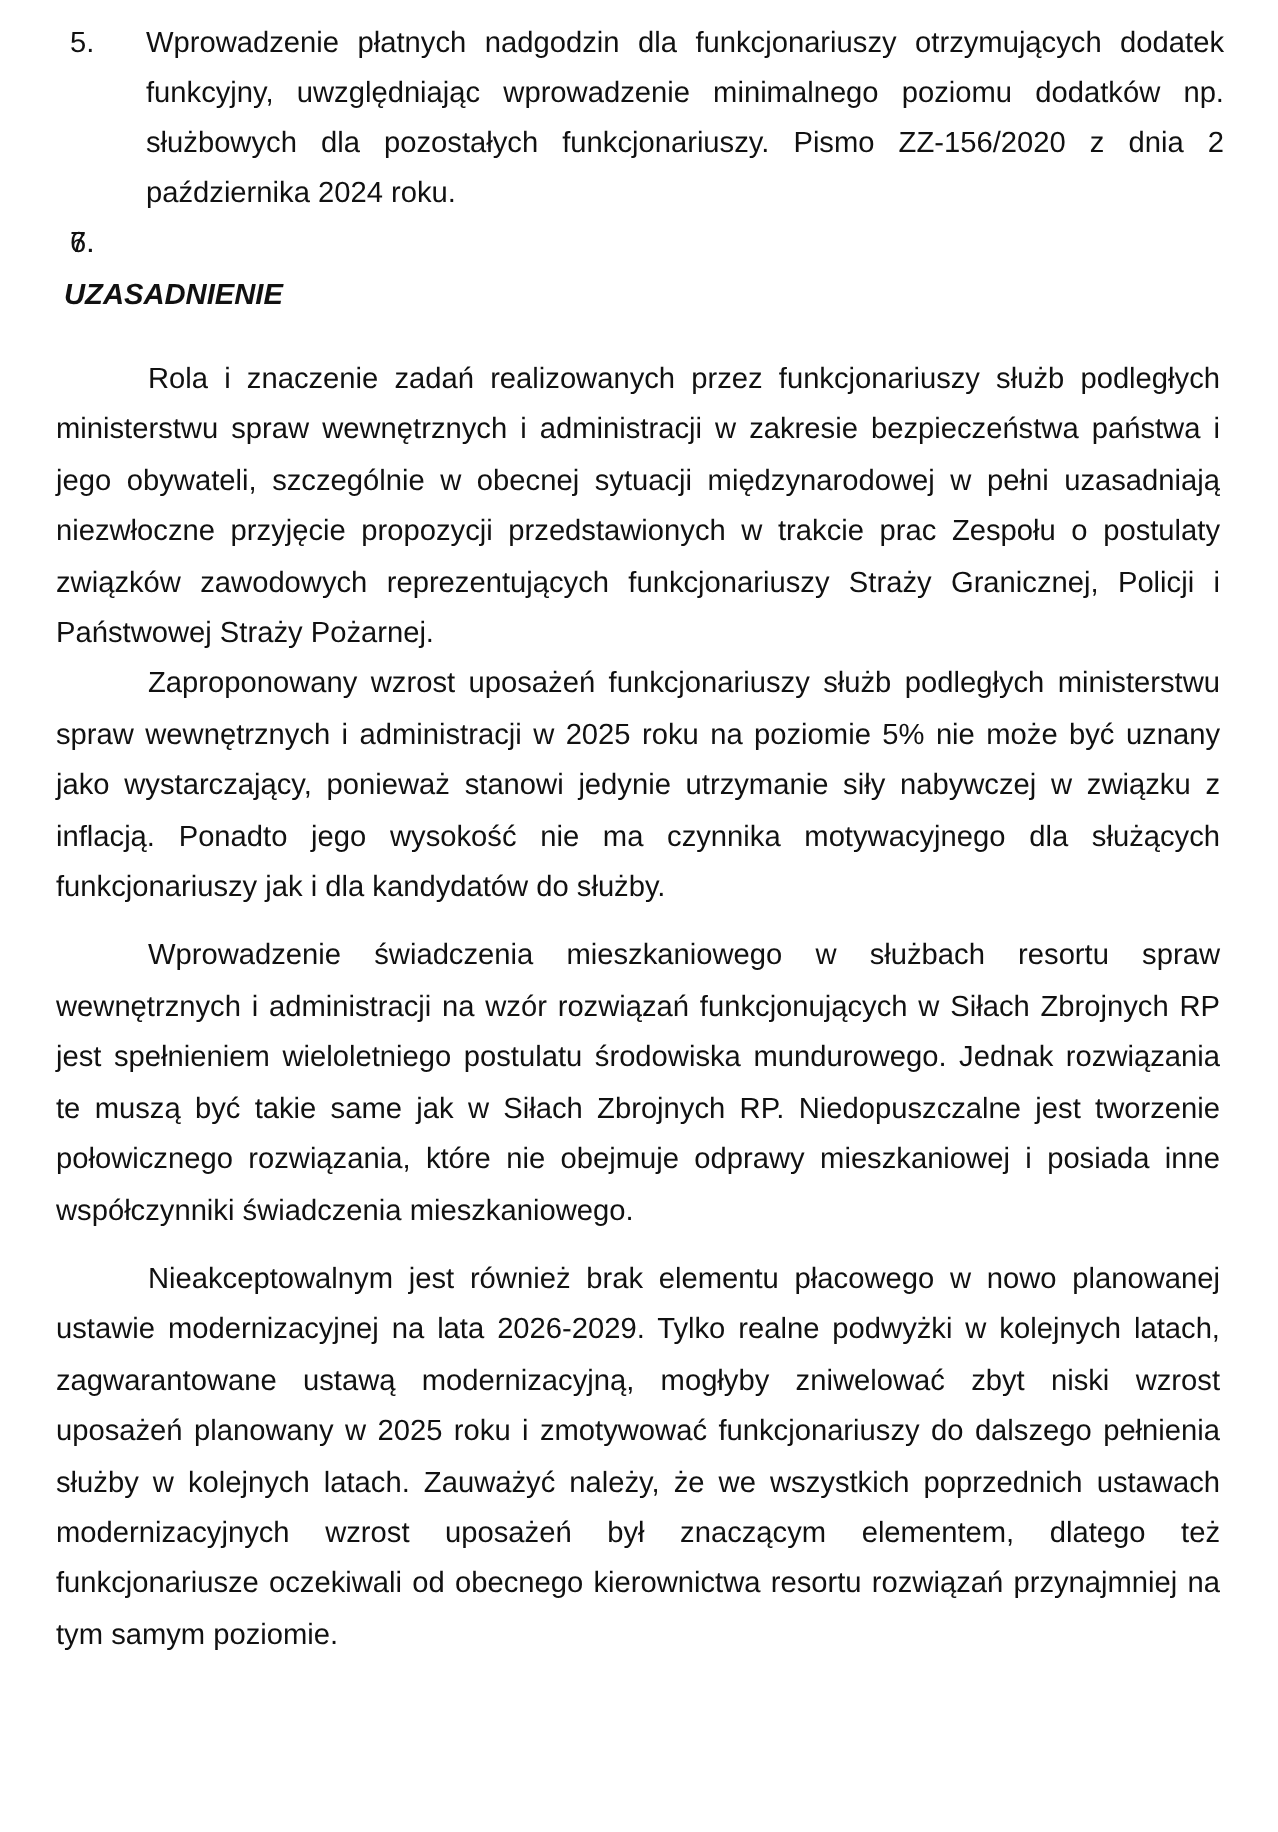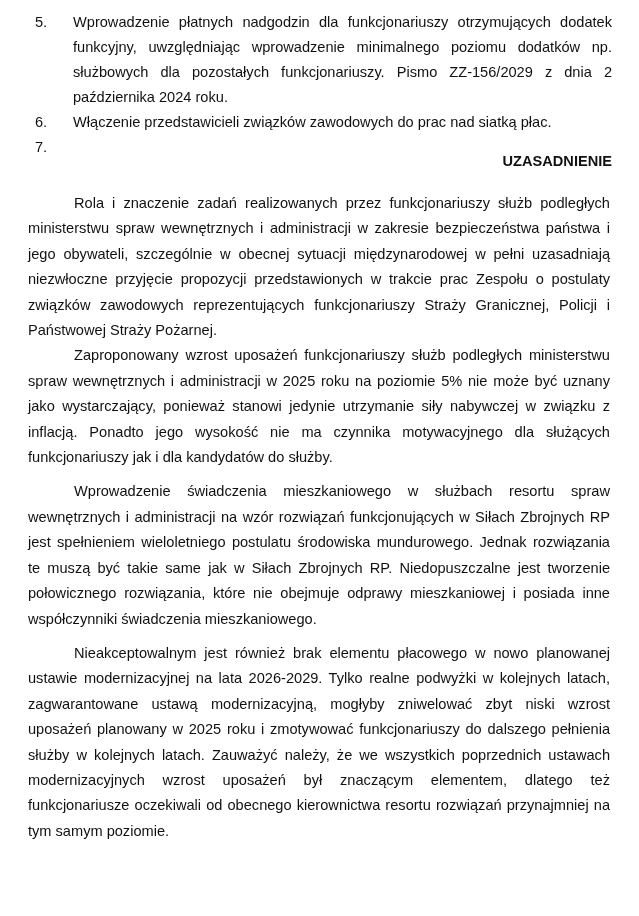--- a/index.html
+++ b/index.html
@@ -33,49 +33,49 @@
       line-height: 25px;
       text-align: justify;
       margin: 0;
     }
     .list-num {
       position: absolute;
       left: 7px;
       top: 0;
     }
     .heading {
-      text-align: right;
+      text-align: left;
       font-weight: bold;
       line-height: 25px;
-      margin: 14px 0 17px 0;
+      margin: 26px 0 17px 0;
       padding-left: 4px;
+      font-style: italic;
     }
     .para {
       text-indent: 46px;
       line-height: 25.4px;
       text-align: justify;
       margin: 0;
       padding-right: 2px;
     }
     .para.gap {
       margin-top: 9px;
     }
   </style>
 </head>
 <body>
 
 <div class="page">
   <ol class="list">
     <li class="list-item">
       <span class="list-num">5.</span>
-      <span>Wprowadzenie płatnych nadgodzin dla funkcjonariuszy otrzymujących dodatek funkcyjny, uwzględniając wprowadzenie minimalnego poziomu dodatków np. służbowych dla pozostałych funkcjonariuszy. Pismo ZZ-156/2029 z dnia 2 października 2024 roku.</span>
+      <span>Wprowadzenie płatnych nadgodzin dla funkcjonariuszy otrzymujących dodatek funkcyjny, uwzględniając wprowadzenie minimalnego poziomu dodatków np. służbowych dla pozostałych funkcjonariuszy. Pismo ZZ-156/2020 z dnia 2 października 2024 roku.</span>
     </li>
     <li class="list-item">
       <span class="list-num">6.</span>
-      <span>Włączenie przedstawicieli związków zawodowych do prac nad siatką płac.</span>
     </li>
     <li class="list-item">
       <span class="list-num">7.</span>
     </li>
   </ol>
 
   <div class="heading">UZASADNIENIE</div>
 
   <p class="para">Rola i znaczenie zadań realizowanych przez funkcjonariuszy służb podległych ministerstwu spraw wewnętrznych i administracji w zakresie bezpieczeństwa państwa i jego obywateli, szczególnie w obecnej sytuacji międzynarodowej w pełni uzasadniają niezwłoczne przyjęcie propozycji przedstawionych w trakcie prac Zespołu o postulaty związków zawodowych reprezentujących funkcjonariuszy Straży Granicznej, Policji i Państwowej Straży Pożarnej.</p>
   <p class="para">Zaproponowany wzrost uposażeń funkcjonariuszy służb podległych ministerstwu spraw wewnętrznych i administracji w 2025 roku na poziomie 5% nie może być uznany jako wystarczający, ponieważ stanowi jedynie utrzymanie siły nabywczej w związku z inflacją. Ponadto jego wysokość nie ma czynnika motywacyjnego dla służących funkcjonariuszy jak i dla kandydatów do służby.</p>

